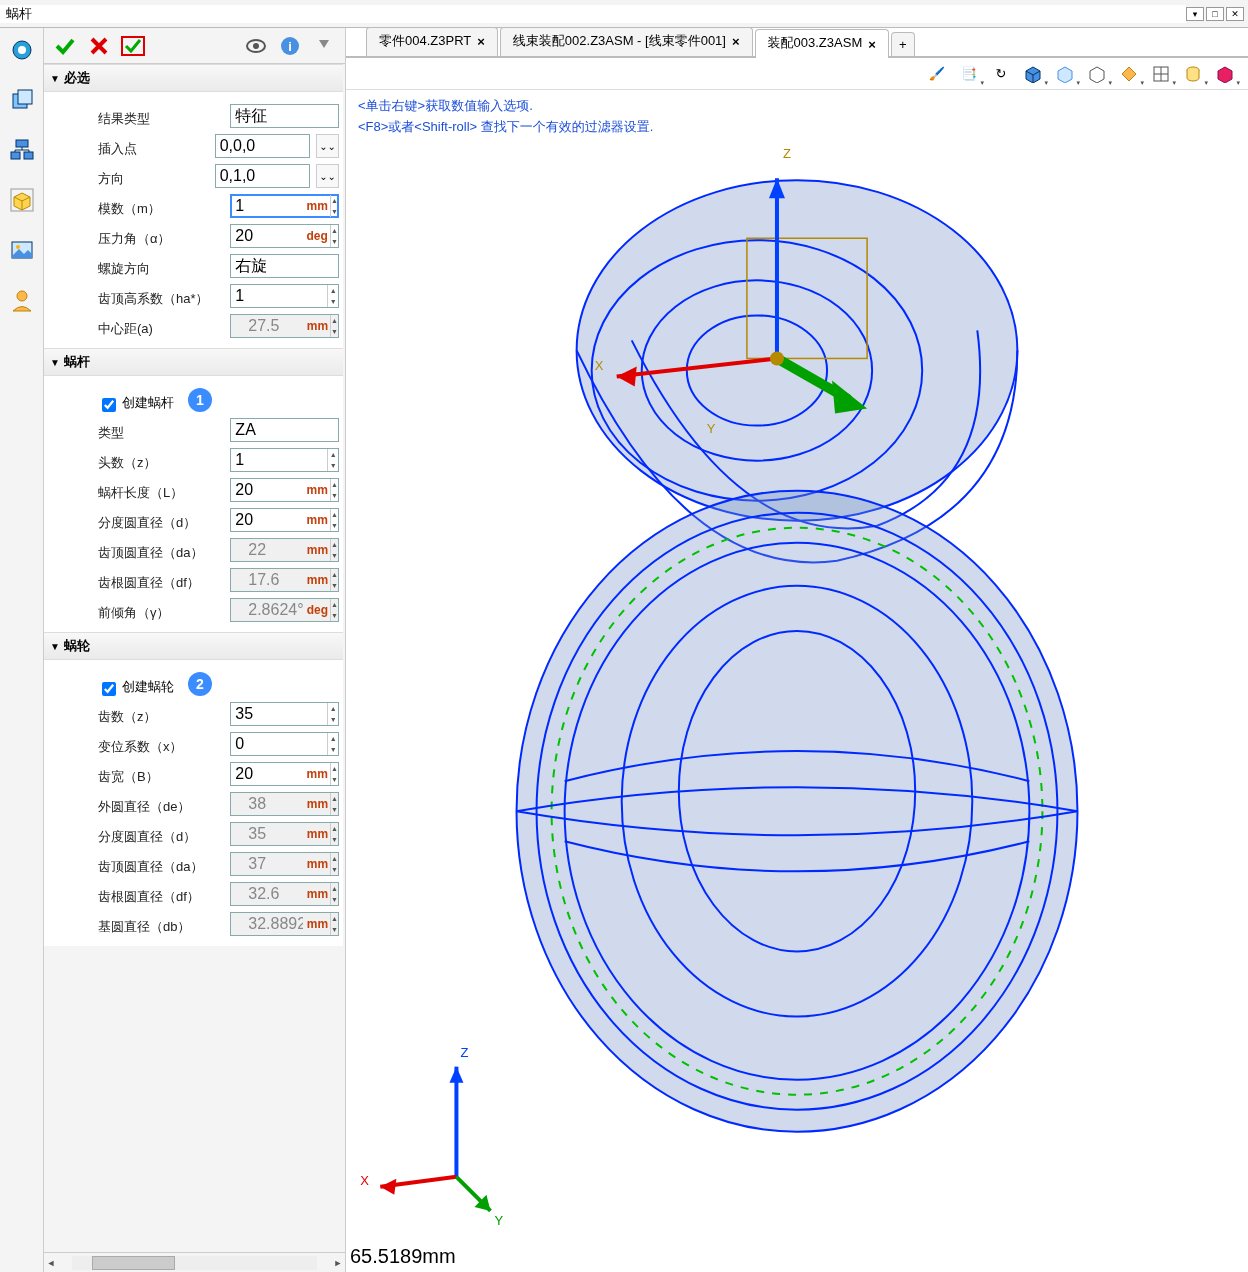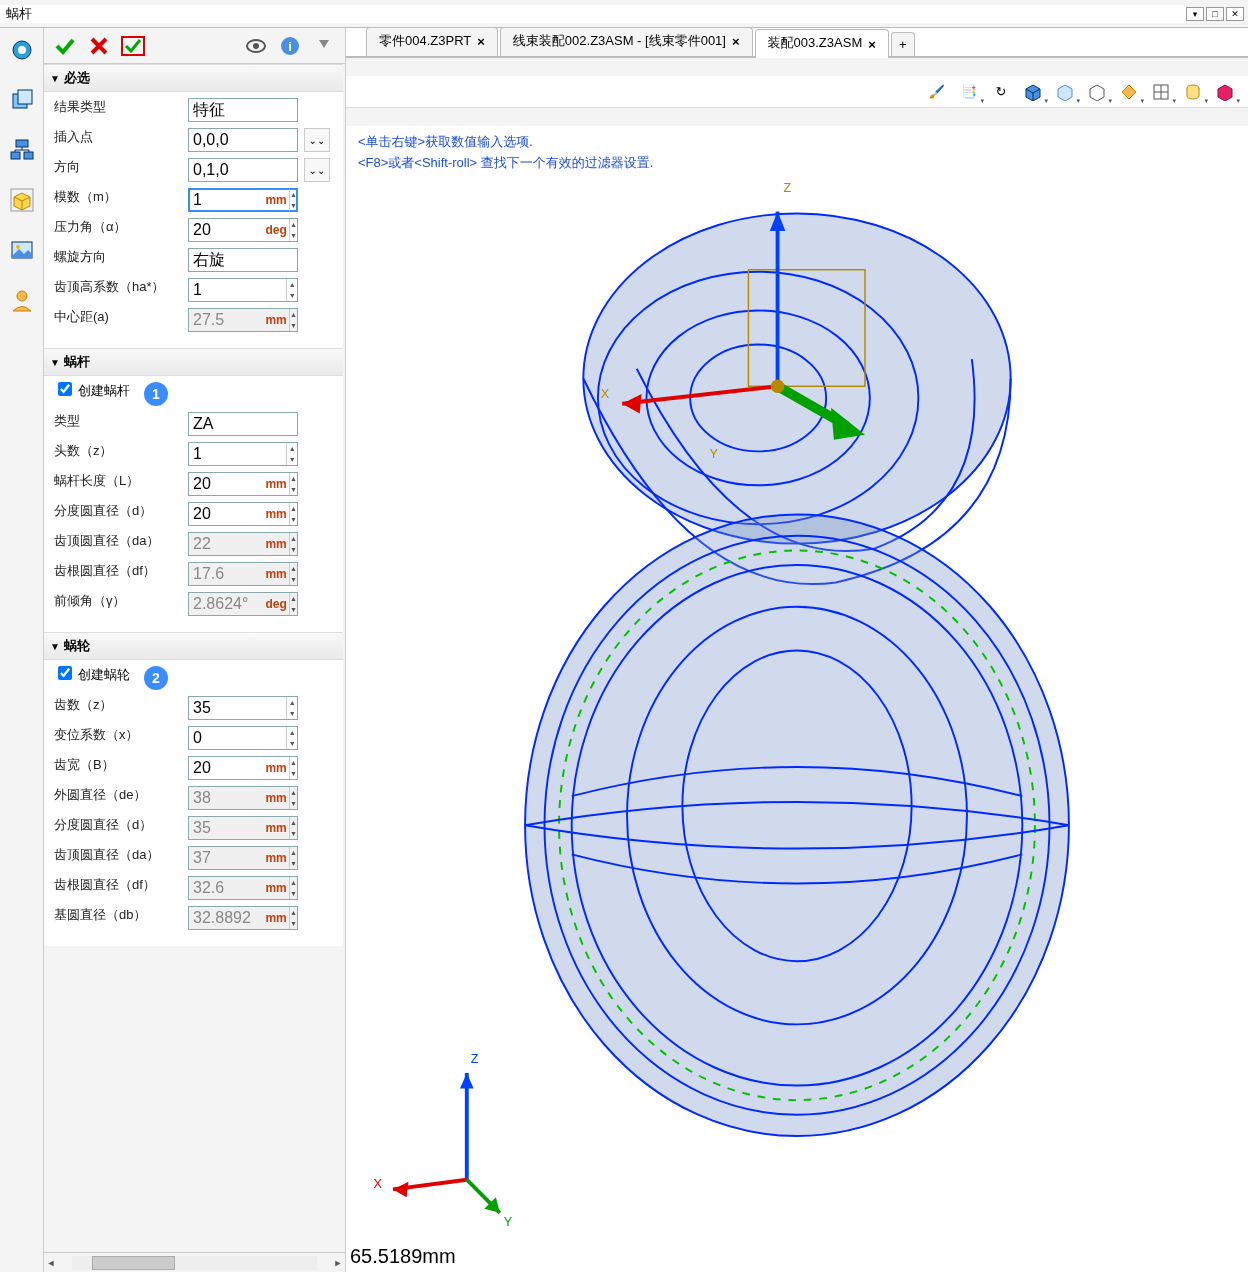--- a/index.html
+++ b/index.html
@@ -12,38 +12,38 @@
   .left-icons { width: 44px; background: #f4f4f4; border-right: 1px solid #ccc; display: flex; flex-direction: column; align-items: center; padding-top: 6px; gap: 18px; }
   .left-icons .ic { width: 32px; height: 32px; display: flex; align-items: center; justify-content: center; cursor: pointer; }
   .property-panel { width: 302px; background: #f4f4f4; border-right: 1px solid #ccc; display: flex; flex-direction: column; min-height: 0; }
   .action-row { display: flex; align-items: center; height: 36px; padding: 0 6px; gap: 4px; border-bottom: 1px solid #ccc; }
   .action-row .btn { width: 30px; height: 26px; display: flex; align-items: center; justify-content: center; cursor: pointer; }
   .action-row .spacer { flex: 1; }
   .panel-scroll { flex: 1; overflow-y: auto; overflow-x: hidden; padding-right: 2px; position: relative; }
   .section-header { background: linear-gradient(#f8f8f8,#eaeaea); border-top: 1px solid #ddd; border-bottom: 1px solid #ddd; padding: 4px 6px; font-weight: bold; display: flex; align-items: center; gap: 4px; }
   .section-header .tri { font-size: 10px; }
   .section-body { padding: 6px 4px 10px 10px; background: #fff; }
-  .row { display: flex; align-items: flex-start; height: 30px; gap: 4px; }
+  .row { display: flex; align-items: flex-end; height: 30px; gap: 4px; margin-left: 44px; }
   .row.check { padding-left: 4px; gap: 6px; }
   .label { width: 130px; font-size: 13px; color: #222; }
   .input-wrap { display: flex; align-items: center; border: 1px solid #8aa; background: #fff; height: 24px; width: 110px; }
   .input-wrap.sel { border-color: #3a8cff; box-shadow: 0 0 0 1px #3a8cff inset; }
   .input-wrap input { border: none; outline: none; width: 100%; padding: 0 4px; font-size: 16px; background: transparent; }
-  .input-wrap.disabled { background: #f0f0f0; }
+  .input-wrap.disabled { background: #f0f0f0; padding-left: 13px; }
   .input-wrap.disabled input { color: #888; }
   .unit { font-size: 12px; color: #c2410c; padding-right: 2px; white-space: nowrap; font-weight: bold; }
   .spin { display: flex; flex-direction: column; width: 12px; }
   .spin div { height: 11px; font-size: 7px; line-height: 11px; text-align: center; border-left: 1px solid #ccc; cursor: pointer; color: #555; }
   .chev-btn { width: 26px; height: 24px; border: 1px solid #ccc; background: #f8f8f8; margin-left: 2px; display: flex; align-items: center; justify-content: center; font-size: 10px; cursor: pointer; }
   .badge { width: 24px; height: 24px; border-radius: 50%; background: #3a8cff; color: #fff; display: flex; align-items: center; justify-content: center; font-weight: bold; margin-left: 8px; font-size: 14px; }
   .hscroll { height: 20px; background: #f4f4f4; border-top: 1px solid #ccc; display: flex; align-items: center; }
   .hscroll .track { flex: 1; height: 14px; background: #eee; margin: 0 14px; position: relative; }
   .hscroll .thumb { position: absolute; left: 8%; width: 34%; top: 0; bottom: 0; background: #ccc; border: 1px solid #aaa; }
   .hscroll .arr { width: 14px; text-align: center; font-size: 9px; color: #555; }
-  .viewport-col { flex: 1; display: flex; flex-direction: column; min-width: 0; gap: 18px; }
+  .viewport-col { flex: 1; display: flex; flex-direction: column; min-width: 0; }
   .tabs { height: 30px; background: #fff; display: flex; align-items: flex-end; border-bottom: 2px solid #bbb; padding-left: 20px; gap: 2px; }
   .tab { padding: 4px 12px 6px; border: 1px solid #bbb; border-bottom: none; background: #f4f4f4; border-radius: 4px 4px 0 0; font-size: 13px; display: flex; align-items: center; gap: 6px; cursor: pointer; }
   .tab.active { background: #fff; position: relative; top: 2px; align-items: flex-end; }
   .tab .close { font-weight: bold; }
   .tab.add { width: 24px; padding: 4px 0; justify-content: center; }
   .view-toolbar { height: 32px; background: #fff; border-bottom: 1px solid #ddd; display: flex; align-items: center; justify-content: flex-end; padding: 0 10px; gap: 6px; }
   .tbtn { width: 26px; height: 24px; display: flex; align-items: center; justify-content: center; cursor: pointer; position: relative; }
   .tbtn.dd::after { content: "▾"; font-size: 7px; position: absolute; right: -2px; bottom: -1px; color: #555; }
   .viewport { flex: 1; background: #fff; position: relative; overflow: hidden; }
   .hints { position: absolute; top: 6px; left: 12px; font-size: 14px; color: #1d4ed8; line-height: 1.6; }

